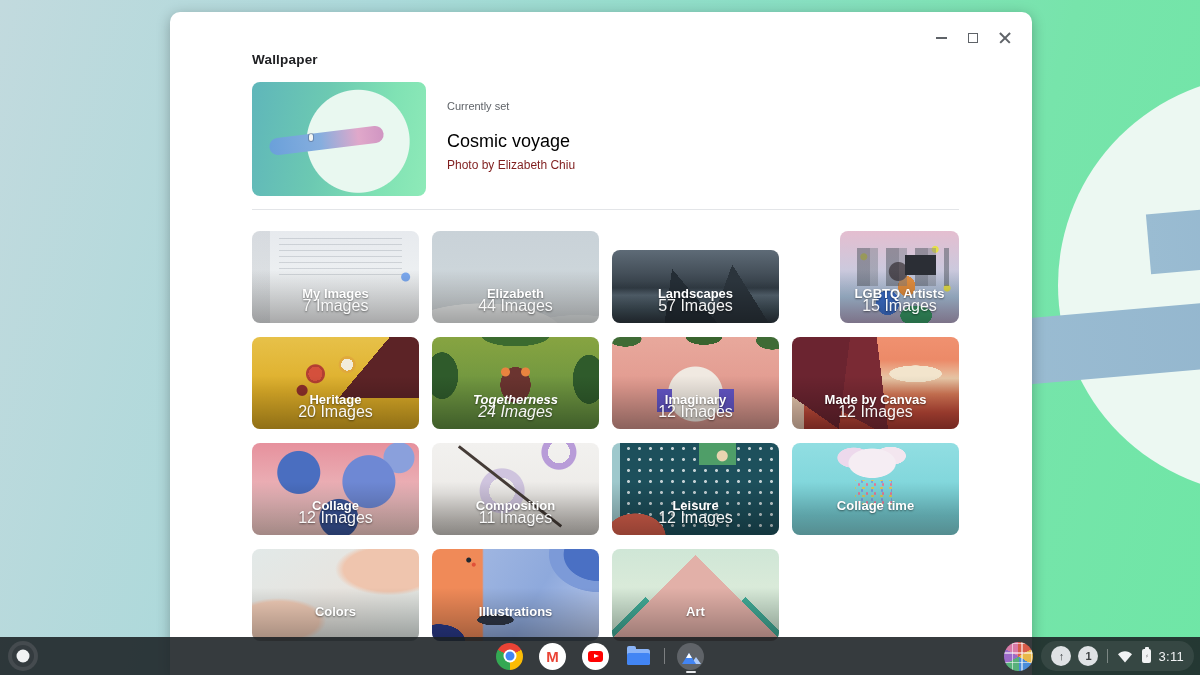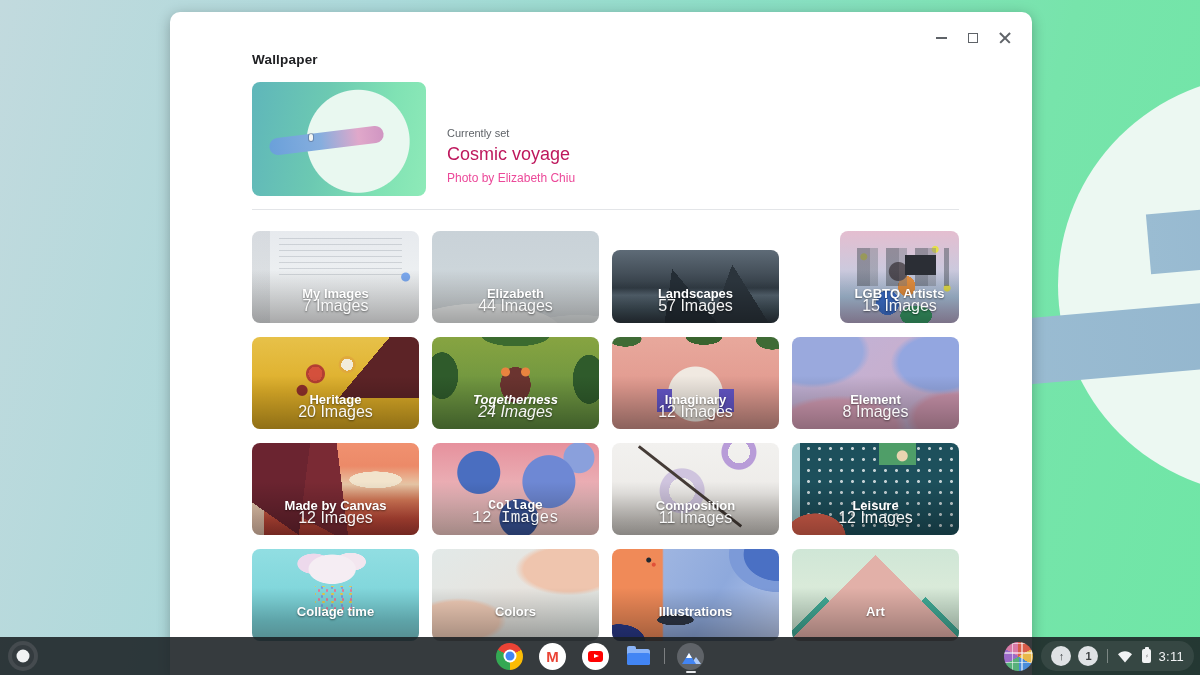--- a/index.html
+++ b/index.html
@@ -37,23 +37,23 @@
   .thumb-cosmic { background:
     radial-gradient(circle at 61% 52%, #e9f8f0 0 51px, rgba(233,248,240,0) 52px),
     linear-gradient(100deg,#5fb6ba 0%,#6cc9b2 40%,#80e2b4 75%,#8eeab8 100%); }
   .thumb-cosmic::after { content:""; position:absolute; left:10%; top:44%; width:66%; height:15%;
     border-radius:999px; transform:rotate(-7deg);
     background:linear-gradient(90deg,#6aa0da 0%,#86aede 45%,#e0a8ca 78%,#d095c2 100%); }
   .thumb-cosmic::before { content:""; position:absolute; left:33%; top:46%; width:4px; height:7px;
     background:#f4f6f4; border-radius:2px; z-index:1; box-shadow:0 0 0 1px rgba(60,70,90,.35); }
 
   .current-text { margin-left:21px; padding-top:18px; }
-  .cs-label { font-size:11px; color:#5f6368;margin-top:27px; }
-  .cs-name { font-size:18px; color:#be185d; margin-top:5px; }
-  .cs-attr { font-size:12px; color:#ec4899; margin-top:6px; }
+  .cs-label { font-size:11px; color:#5f6368; }
+  .cs-name { font-size:18px; color:#000000; margin-top:19px; }
+  .cs-attr { font-size:12px; color:#7f1d1d; margin-top:6px; }
 
   .divider { margin-top:13px; width:707px; height:1px; background:#e3e5e8; }
 
   .grid { margin-top:21px; width:689px; display:grid;
     grid-template-columns:repeat(4,167px); grid-auto-rows:92px; gap:14px 13px; }
   .tile { position:relative; border-radius:8px; overflow:hidden; cursor:pointer; }
   .tile-scrim { position:absolute; inset:0; background:linear-gradient(180deg,rgba(0,0,0,0) 42%,rgba(0,0,0,.32) 100%); }
   .tile-title { position:absolute; left:0; right:0; bottom:22px; text-align:center;
     color:#fff; font-size:13px; font-weight:bold; text-shadow:0 1px 2px rgba(0,0,0,.5); }
   .tile-count { position:absolute; left:0; right:0; bottom:8px; text-align:center;
@@ -122,21 +122,21 @@
     conic-gradient(from -62deg at 58% 108%, #7a2a34 0 55deg, transparent 55deg),
     radial-gradient(ellipse 26% 15% at 74% 40%, #f2e4cc 0 60%, transparent 61%),
     radial-gradient(ellipse 30% 17% at 30% 32%, #f0b795 0 60%, transparent 61%),
     linear-gradient(90deg, rgba(236,222,198,.8) 0 7%, transparent 7%),
     linear-gradient(180deg,#f09170 0%,#ec8a68 25%,#e7c6a6 45%,#d87a58 62%,#c14a39 82%,#aa3a31 100%); }
   .thumb-collage { background:
     radial-gradient(circle at 28% 32%, #4a6ec0 0 21px, transparent 22px),
     radial-gradient(circle at 70% 42%, #6e88d4 0 26px, transparent 27px),
     radial-gradient(circle at 52% 82%, #3a569c 0 19px, transparent 20px),
     radial-gradient(circle at 88% 16%, #8aa0dc 0 15px, transparent 16px),
-    linear-gradient(180deg,#e6919d 0%,#ecb8bc 60%,#f0c9c4 100%); font-family: Liberation Mono, monospace; }
+    linear-gradient(180deg,#e6919d 0%,#ecb8bc 60%,#f0c9c4 100%); }
   .thumb-composition { background:
     radial-gradient(circle at 76% 10%, transparent 0 11px, #b89cd8 11px 17px, transparent 18px),
     radial-gradient(circle at 42% 52%, transparent 0 13px, #cfc4de 13px 22px, transparent 23px),
     linear-gradient(180deg,#f2f1ef 0%,#edebe8 55%,#d6d2cd 82%,#c9c5c0 100%); }
   .thumb-composition::before { content:""; position:absolute; left:8%; top:46%; width:78%; height:3px;
     background:#443b36; transform:rotate(38deg); transform-origin:center; }
   .thumb-leisure { background:
     radial-gradient(ellipse 30% 42% at 14% 102%, #d9604c 0 60%, transparent 61%),
     radial-gradient(circle at 66% 14%, #e8d4b0 0 5px, transparent 6px),
     linear-gradient(90deg, transparent 0 52%, #4f9e68 52% 74%, transparent 74%) top/100% 24% no-repeat,
@@ -296,25 +296,20 @@
           <div class="tile thumb-togetherness">
             <div class="tile-scrim"></div>
             <div class="tile-title">Togetherness</div>
             <div class="tile-count">24 Images</div>
           </div>
           <div class="tile thumb-imaginary">
             <div class="tile-scrim"></div>
             <div class="tile-title">Imaginary</div>
             <div class="tile-count">12 Images</div>
           </div>
-          <div class="tile thumb-element">
-            <div class="tile-scrim"></div>
-            <div class="tile-title">Element</div>
-            <div class="tile-count">8 Images</div>
-          </div>
           <div class="tile thumb-made-by-canvas">
             <div class="tile-scrim"></div>
             <div class="tile-title">Made by Canvas</div>
             <div class="tile-count">12 Images</div>
           </div>
           <div class="tile thumb-collage">
             <div class="tile-scrim"></div>
             <div class="tile-title">Collage</div>
             <div class="tile-count">12 Images</div>
           </div>

